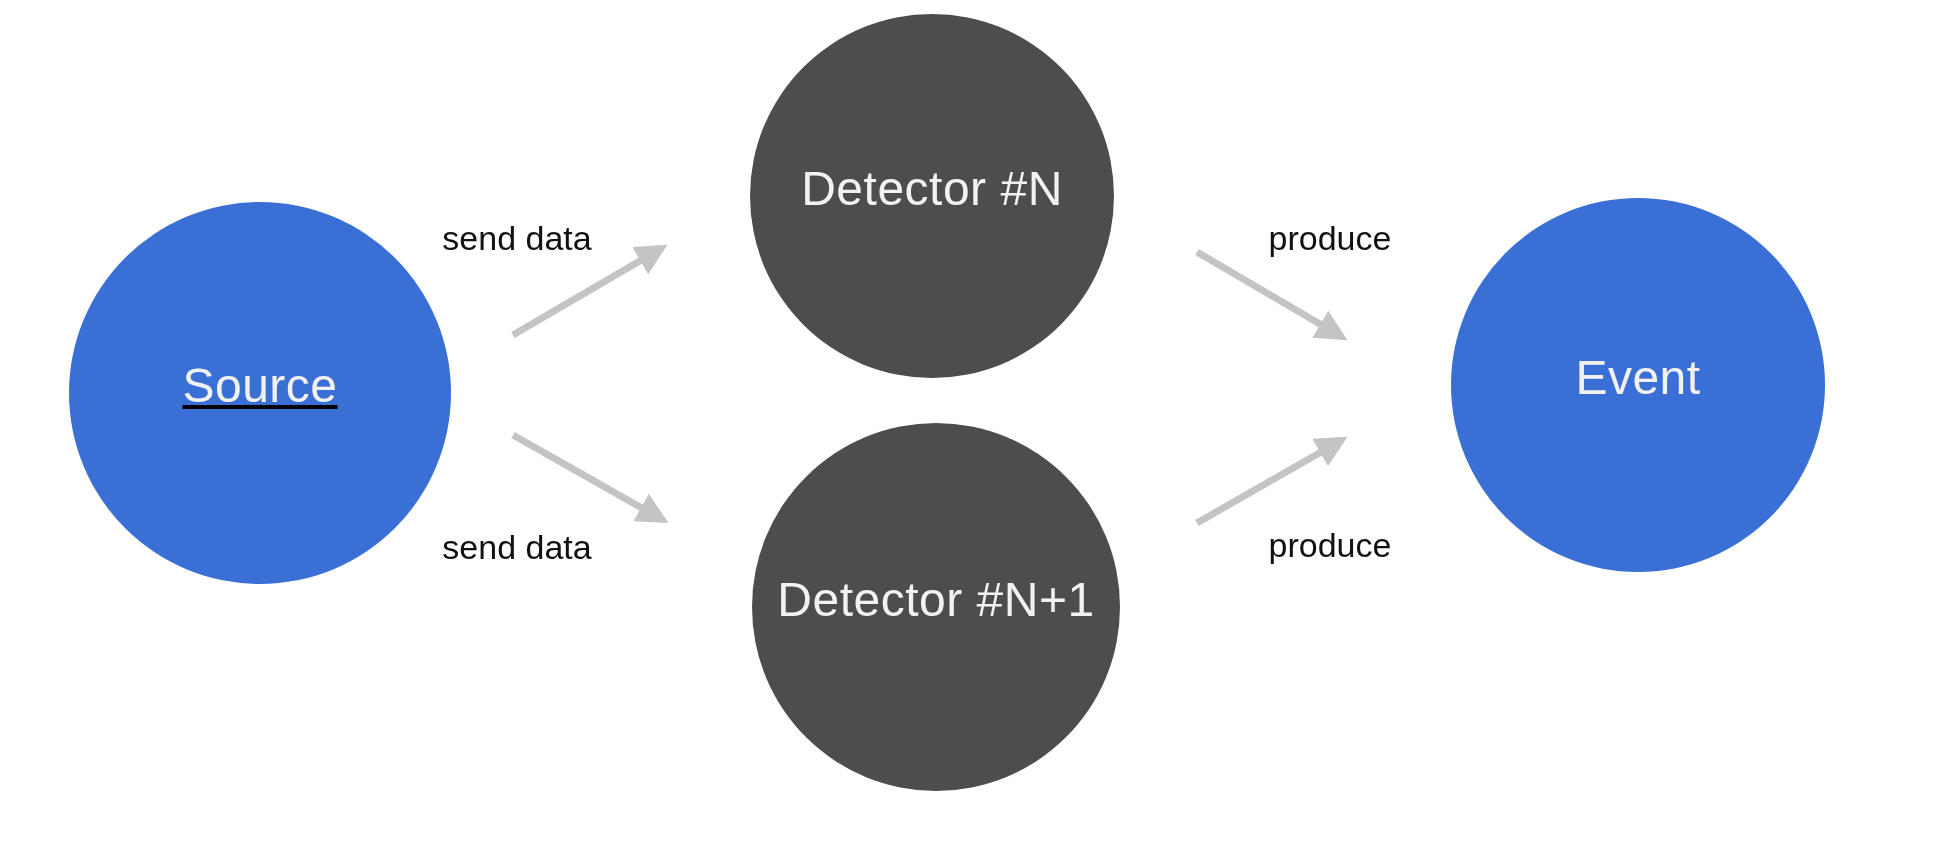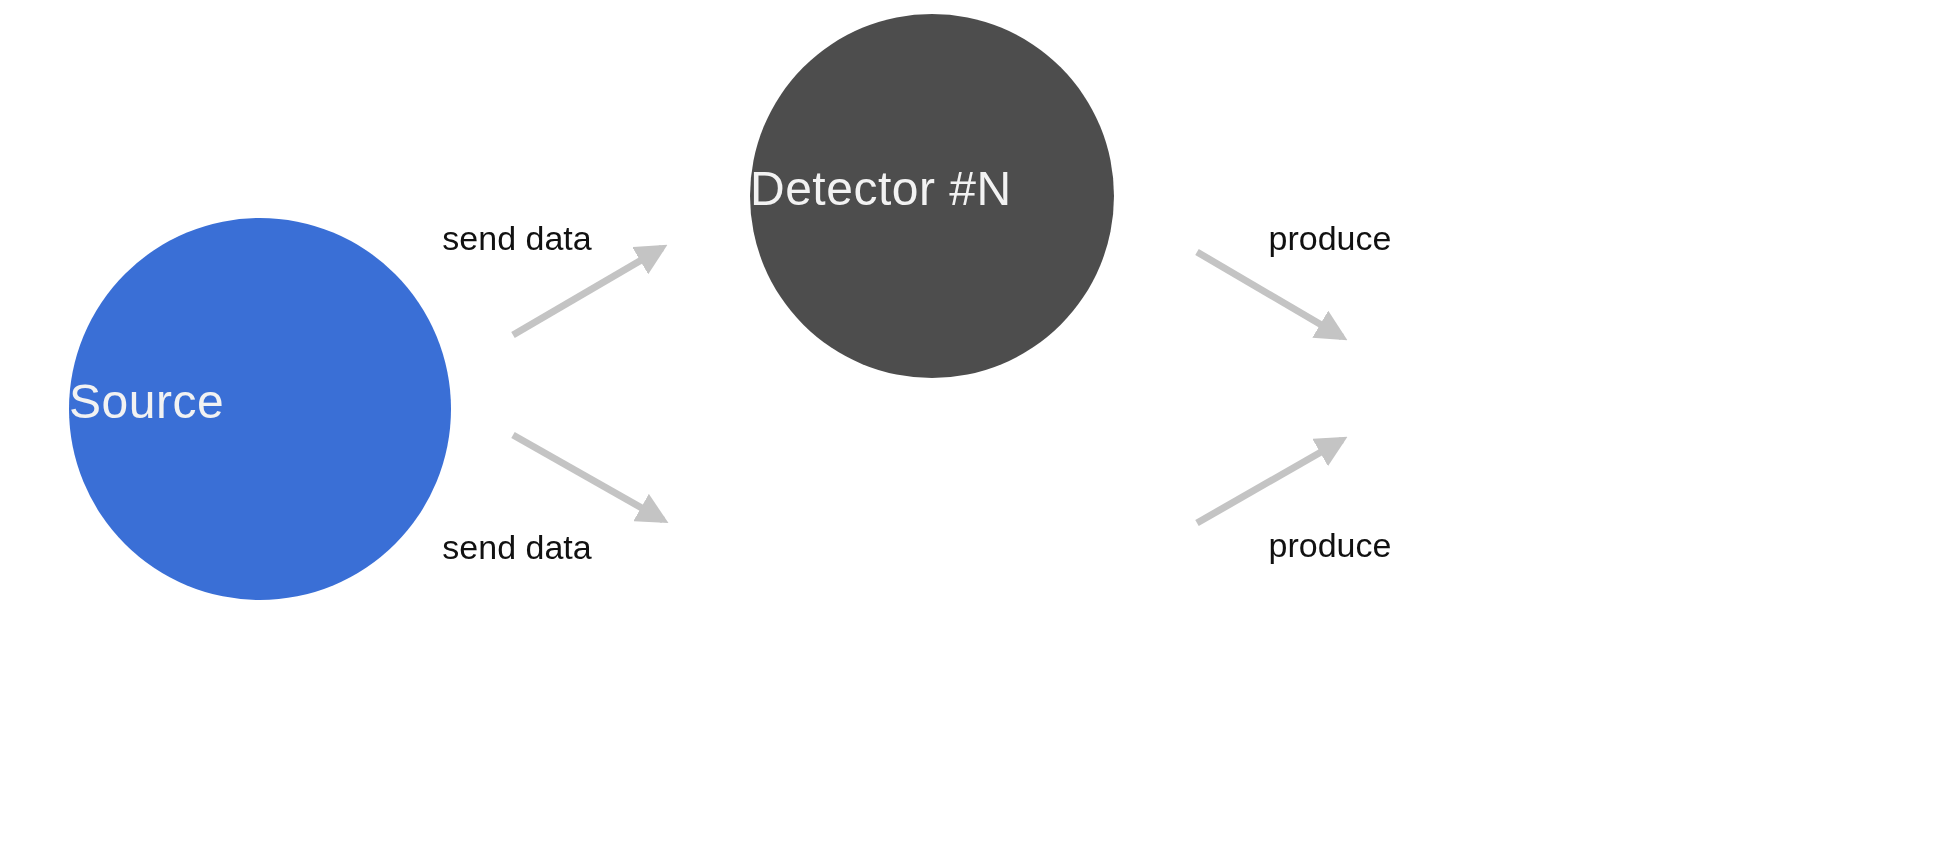--- a/index.html
+++ b/index.html
@@ -26,36 +26,36 @@
     stroke-width: 7;
   }
   .arrowhead-shape {
     fill: var(--arrow, #C4C4C4);
   }
   .node {
     position: absolute;
     border-radius: 50%;
     display: flex;
     align-items: center;
-    justify-content: flex-start;
+    justify-content: center;
     text-align: center;
   }
   .node span {
     color: var(--node_text, #F2F2F2);
     font-size: 48px;
     line-height: 1;
     letter-spacing: 0.5px;
     position: relative;
     top: -7px;
     white-space: nowrap;
   }
   .node.blue { background: var(--node_blue, #3A6FD6); }
   .node.dark { background: var(--node_dark, #4D4D4D); }
 
-  .node-source      { left: 69px;   top: 218px; width: 382px; height: 382px; }
+  .node-source      { left: 69px;   top: 202px; width: 382px; height: 382px; text-decoration: underline; }
   .node-detector-n  { left: 750px;  top: 14px;  width: 364px; height: 364px; }
   .node-detector-n1 { left: 752px;  top: 423px; width: 368px; height: 368px; }
   .node-event       { left: 1451px; top: 198px; width: 374px; height: 374px; }
 
   .edge-label {
     position: absolute;
     transform: translate(-50%, -50%);
     color: var(--edge_label_text, #111);
     font-size: 34px;
     line-height: 1;
@@ -84,20 +84,26 @@
   </svg>
 
   <div class="node blue node-source">
     <span>Source</span>
   </div>
 
   <div class="node dark node-detector-n">
     <span>Detector #N</span>
   </div>
 
+  <div class="node dark node-detector-n1">
+    <span>Detector #N+1</span>
+  </div>
 
+  <div class="node blue node-event">
+    <span>Event</span>
+  </div>
 
   <div class="edge-label edge-label-0">send data</div>
   <div class="edge-label edge-label-1">send data</div>
   <div class="edge-label edge-label-2">produce</div>
   <div class="edge-label edge-label-3">produce</div>
 
 </div>
 
 </body></html>

